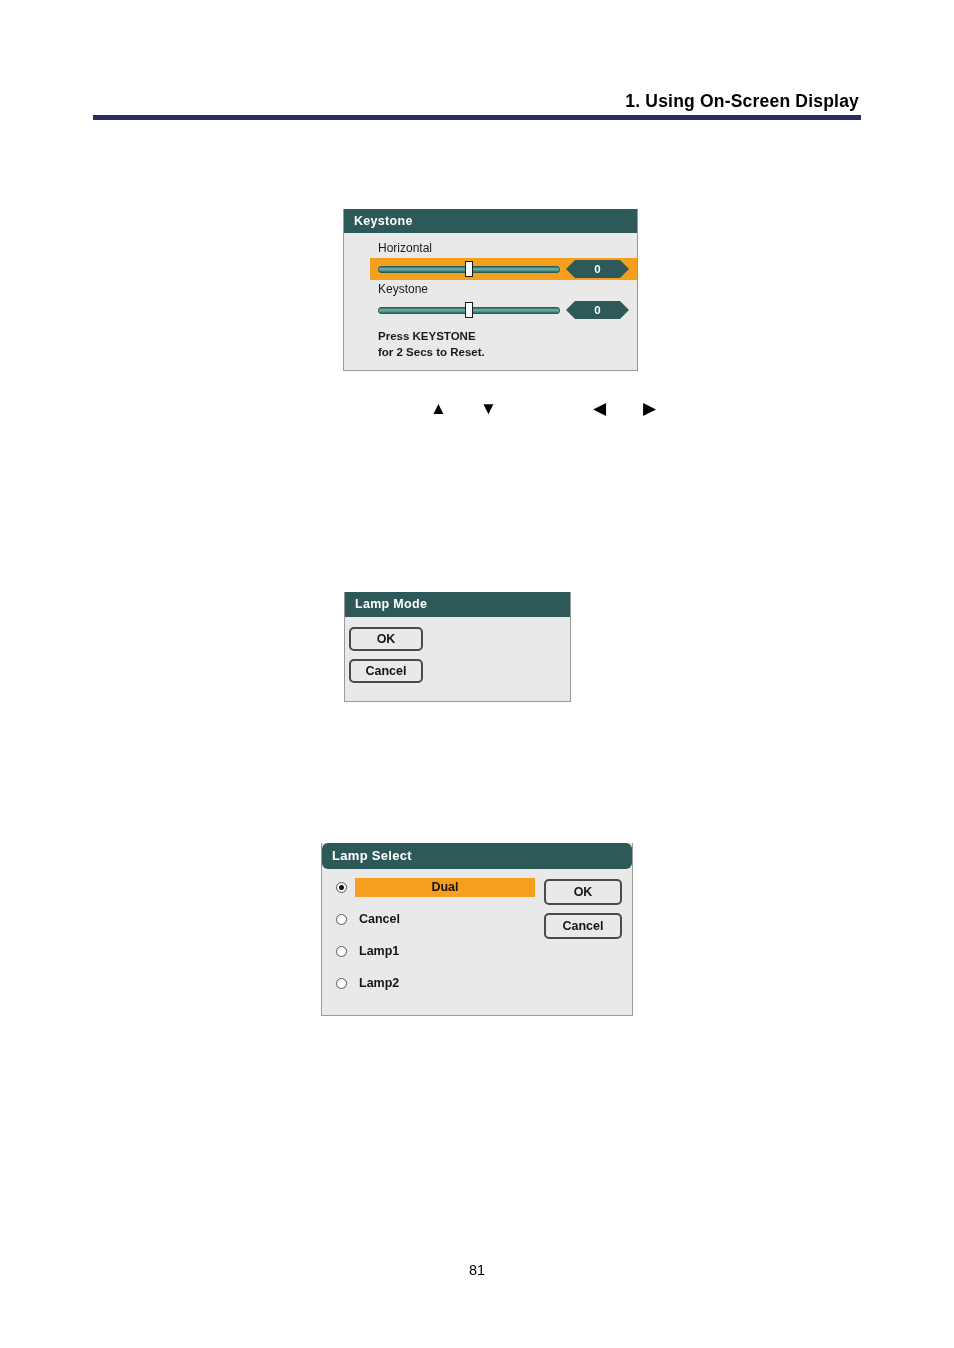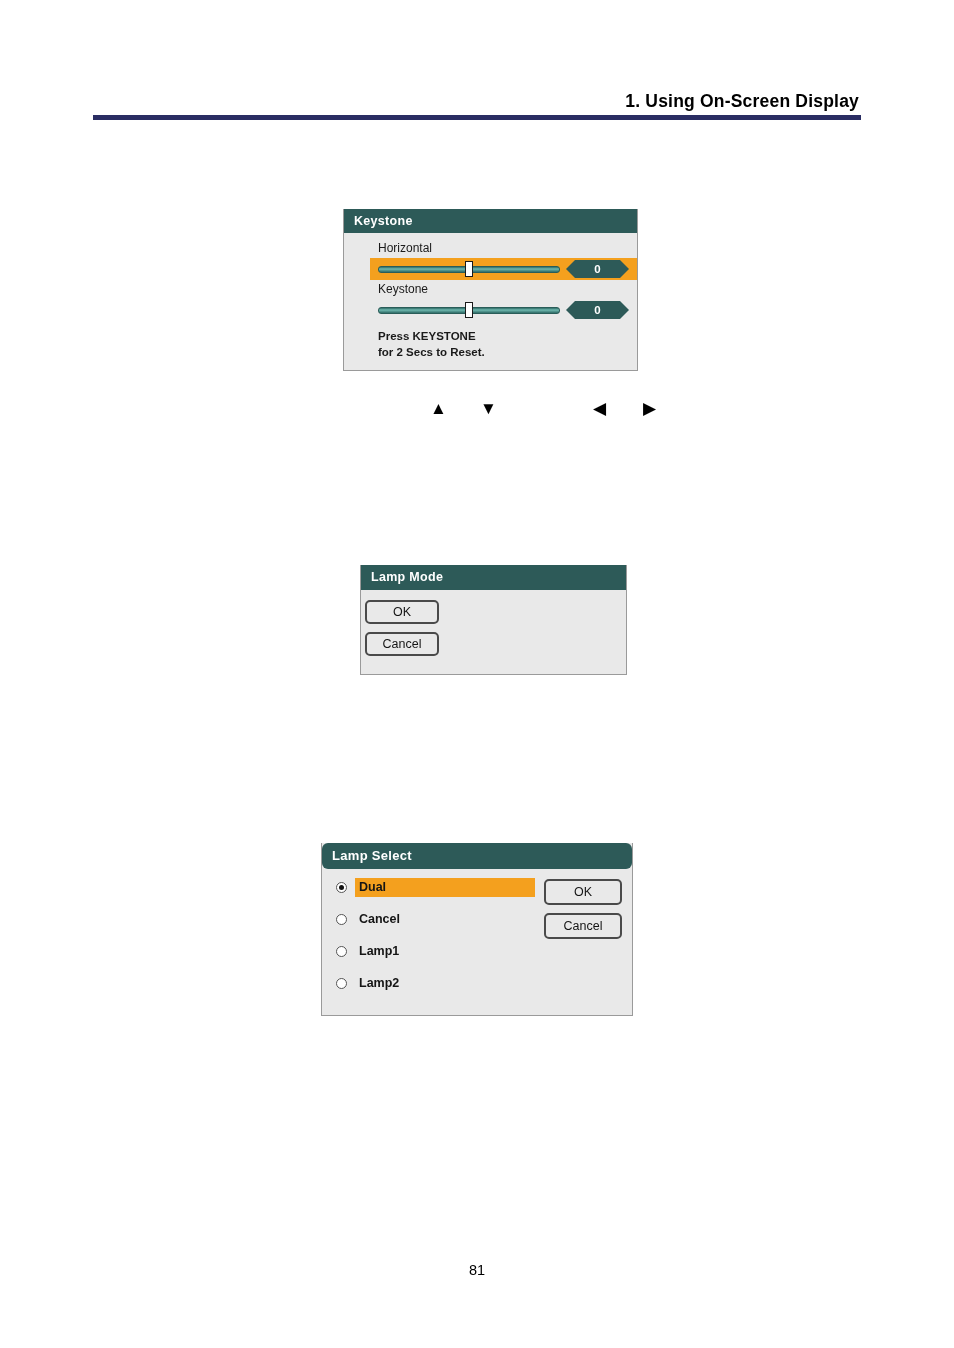--- a/index.html
+++ b/index.html
@@ -212,48 +212,47 @@
     background: #f4a01e;
   }
   .dlg-btn {
     width: 74px;
     height: 24px;
     border: 2px solid #4a4a4a;
     border-radius: 5px;
     background: #e9e9e9;
     color: #151515;
     font-size: 12.5px;
-    font-weight: normal;
+    font-weight: bold;
     display: flex;
     align-items: center;
     justify-content: center;
     margin-bottom: 8px;
     box-sizing: border-box;
   }
 
   
   #lamp-mode-panel {
     left: 344px;
-    top: 565px;
-    width: 267px;
-    margin-left: 16px;
+    top: 592px;
+    width: 227px;
   }
   #lamp-mode-panel .osd-titlebar { height: 25px; line-height: 15px; }
   #lamp-mode-panel .opt-label.wide { width: 124px; }
 
   
   #lamp-select-panel {
     left: 321px;
     top: 843px;
     width: 312px;
   }
   #lamp-select-panel .osd-titlebar { height: 26px; line-height: 16px; font-size: 13px; border-radius: 6px; }
   #lamp-select-panel .opt-label.wide { width: 180px; }
   #lamp-select-panel .dlg-btn { width: 78px; height: 26px; }
-  #lamp-select-panel .opt-row { margin-bottom: 11px; }
+  #lamp-select-panel .opt-row { margin-bottom: 11px; text-align: center; }
 
   
   .page-number {
     position: absolute;
     left: 0;
     top: 1262px;
     width: 954px;
     text-align: center;
     font-size: 14.5px;
     font-weight: normal;

